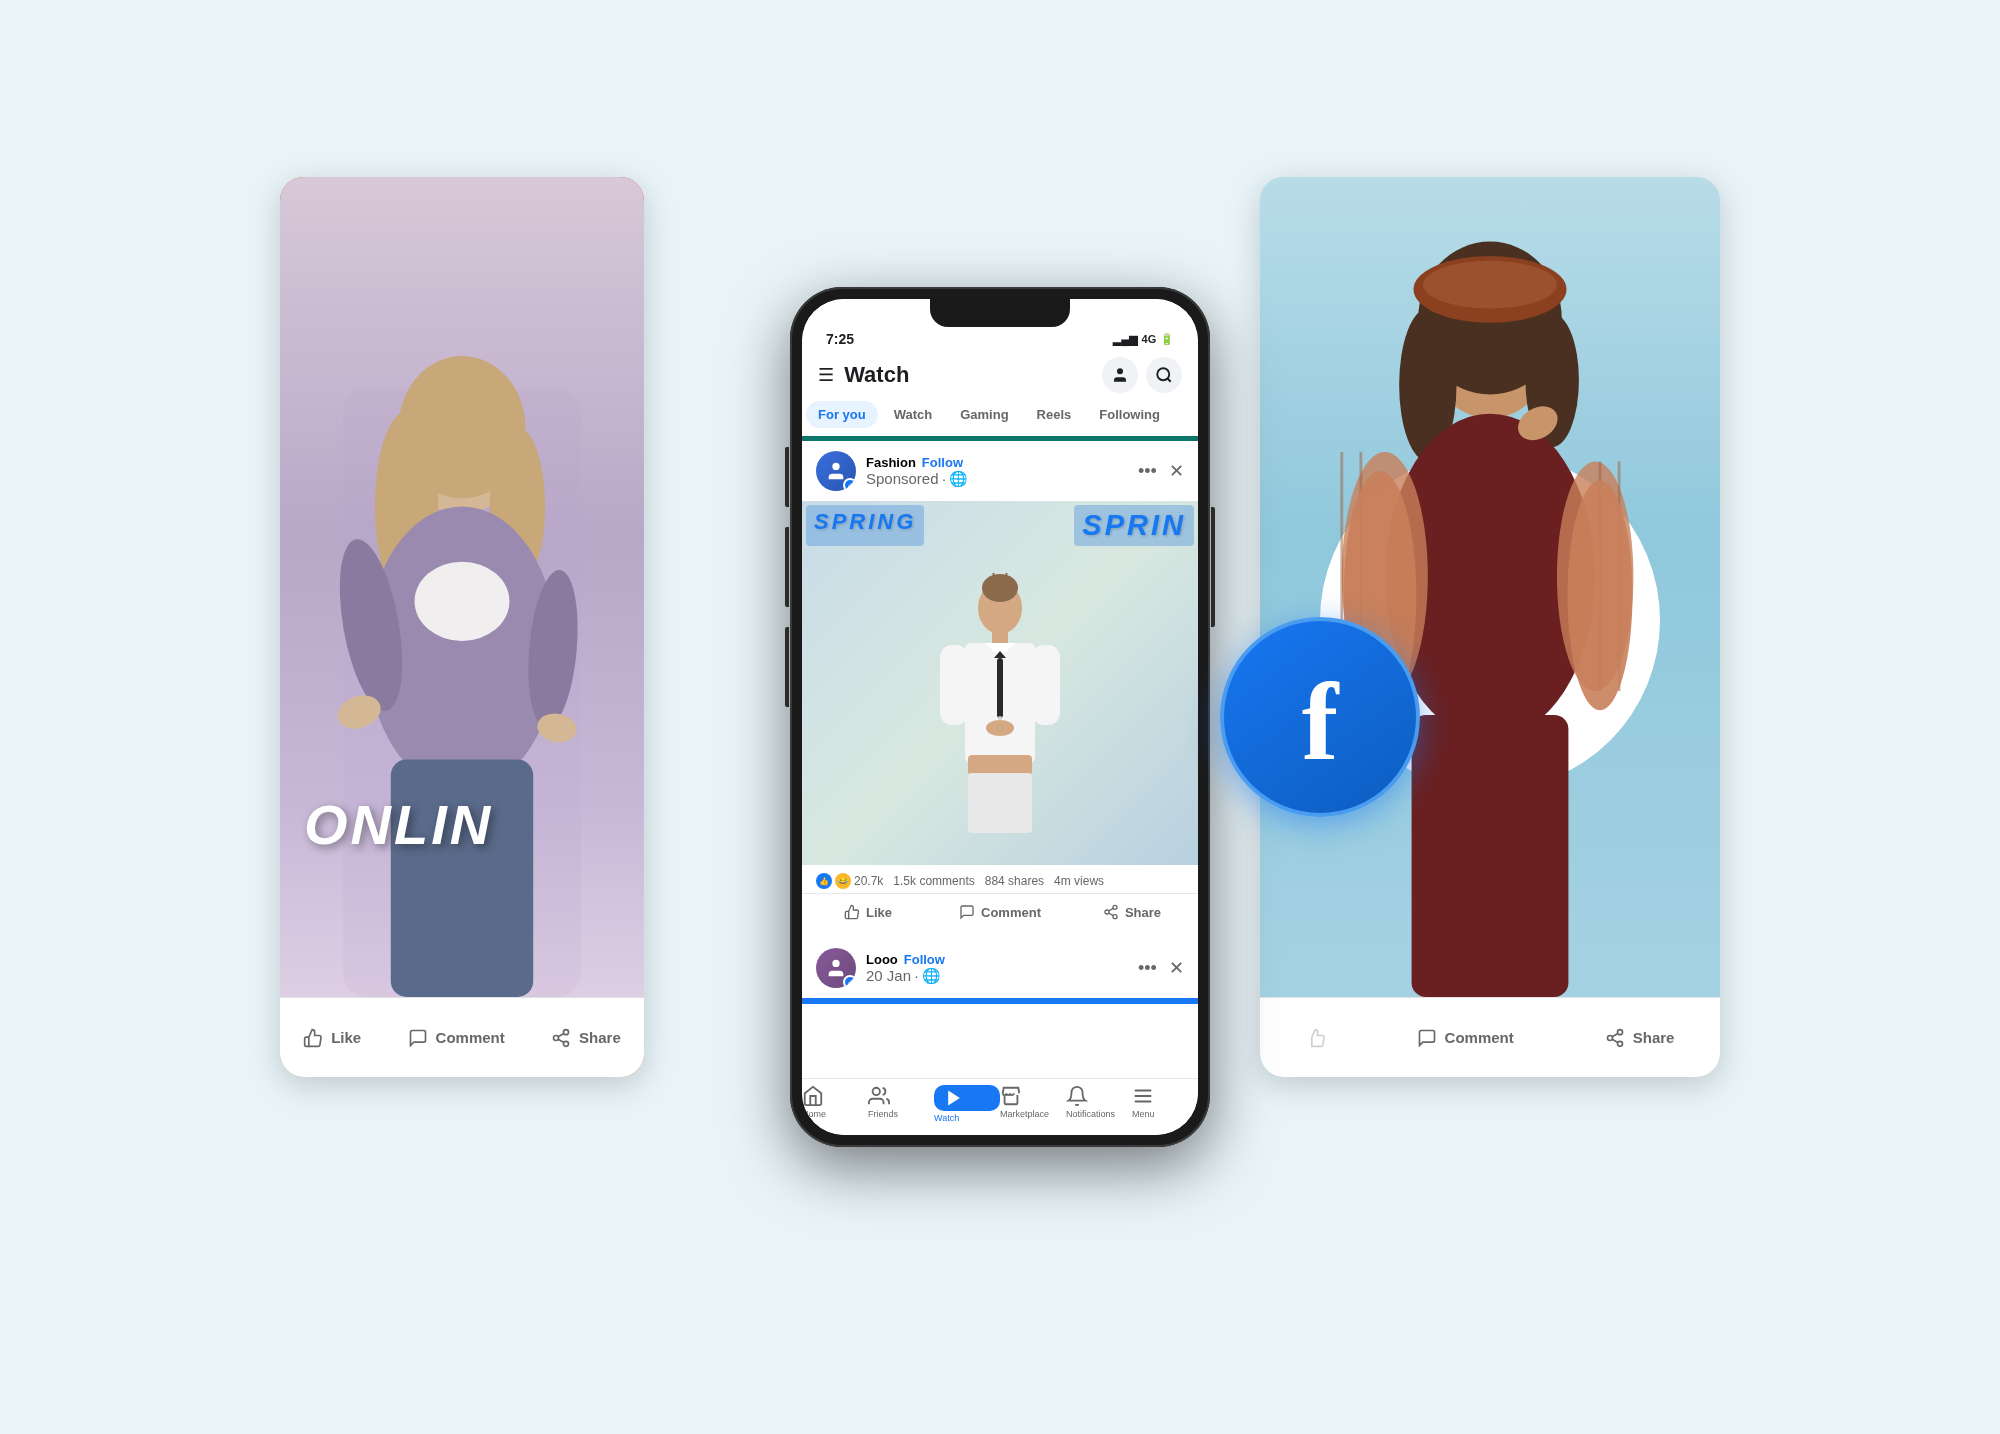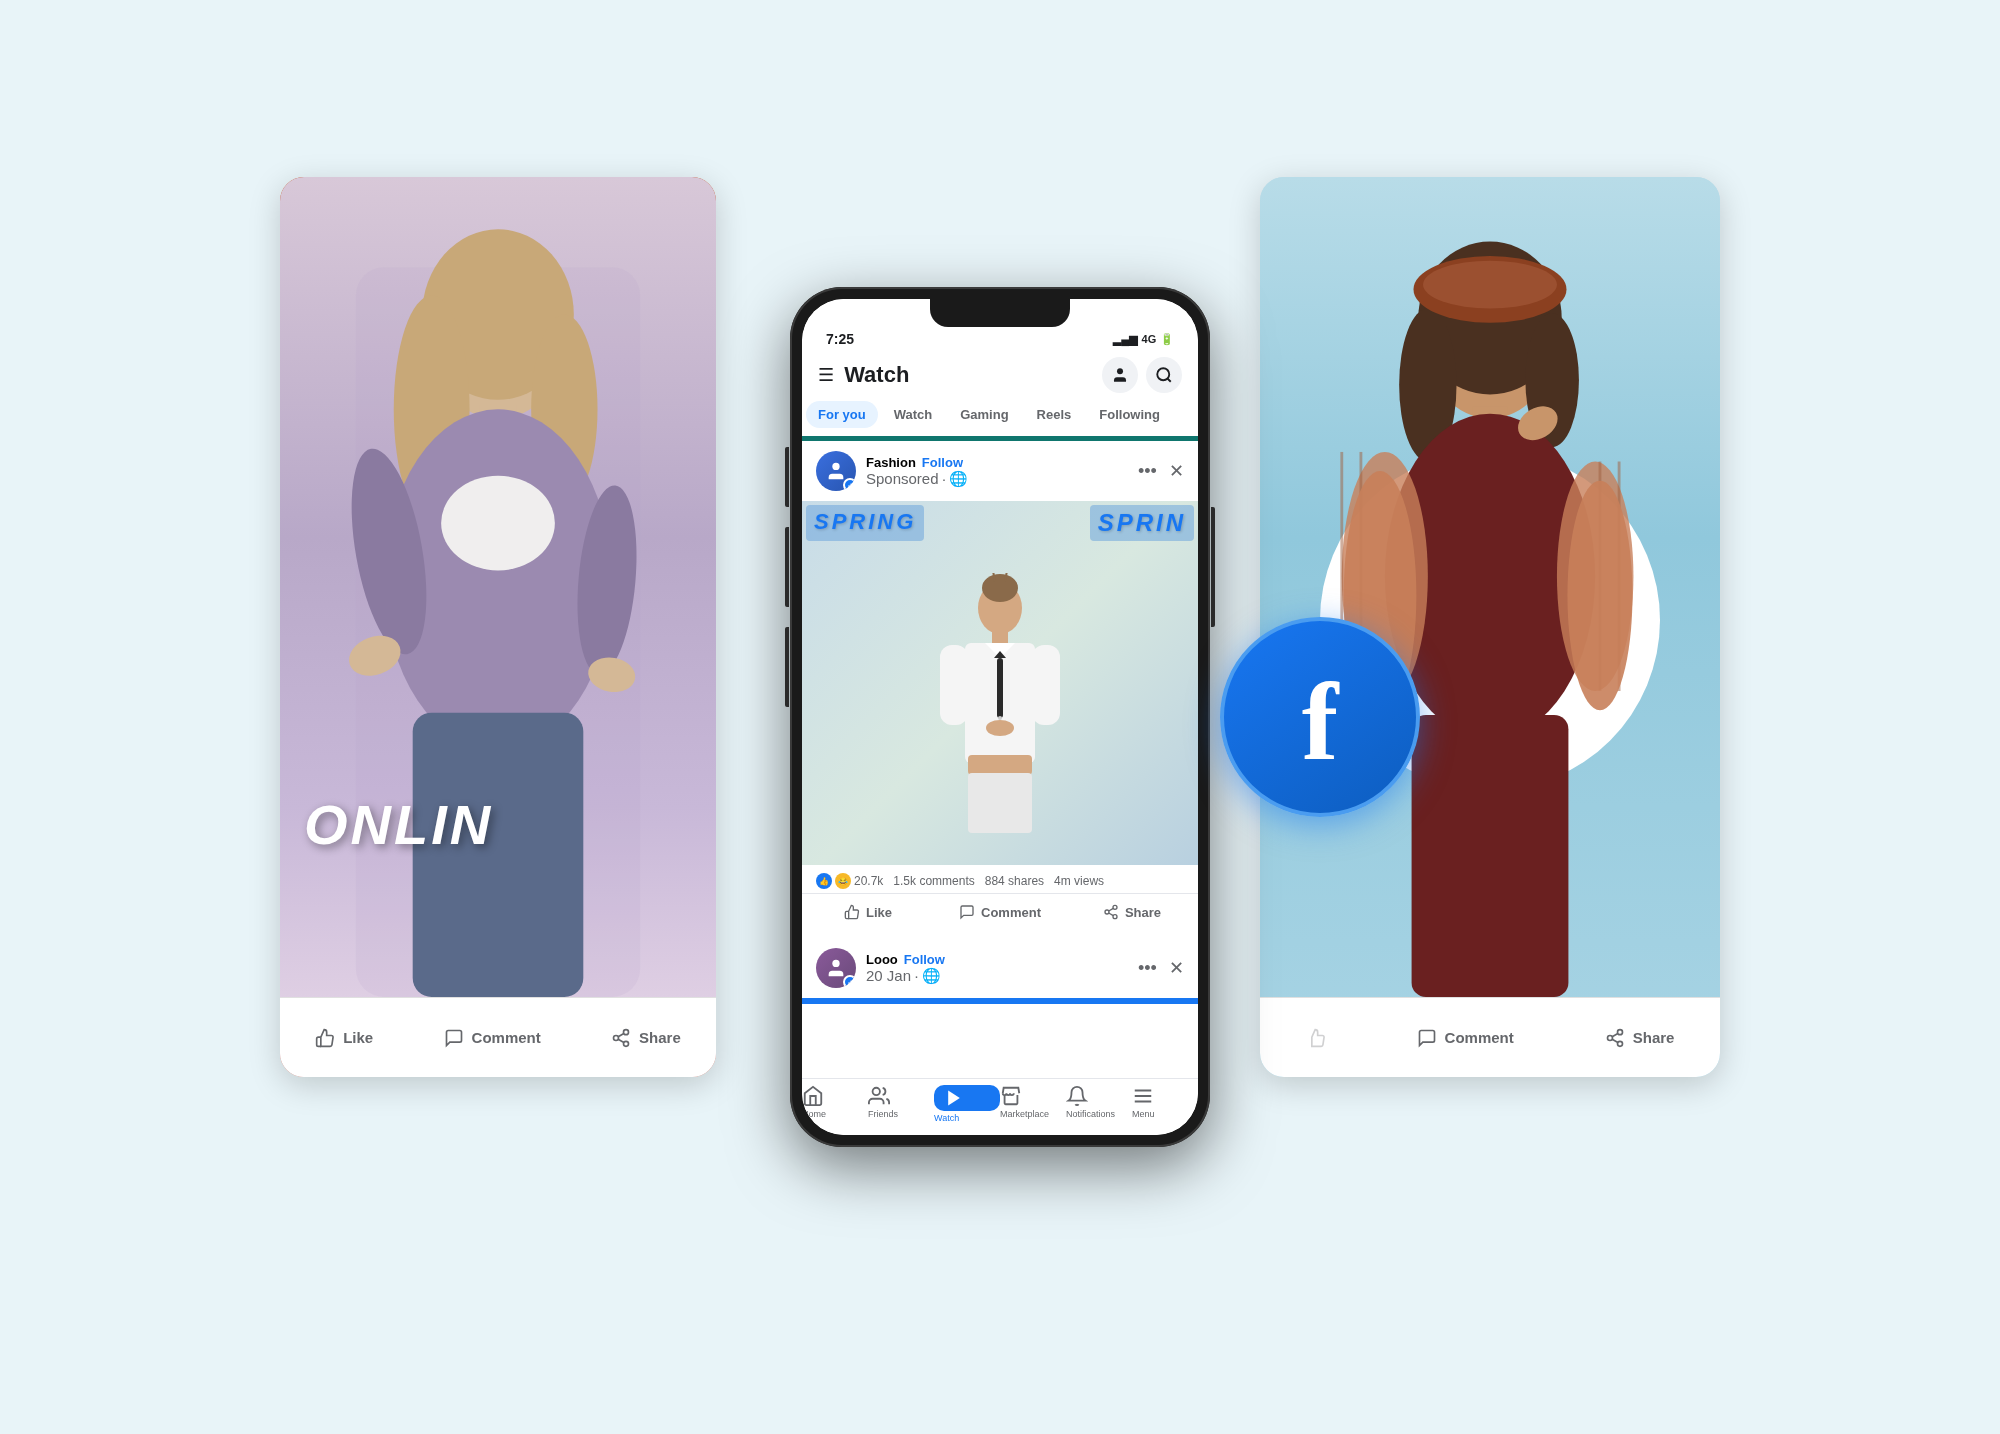--- a/index.html
+++ b/index.html
@@ -23,21 +23,21 @@
       display: flex;
       align-items: center;
       justify-content: center;
     }
 
     
     .left-card {
       position: absolute;
       left: -20px;
       top: 60px;
-      width: 436px;
+      width: 364px;
       height: 900px;
       border-radius: 24px;
       background: #c2410c;
       overflow: hidden;
       box-shadow: 0 8px 32px rgba(0,0,0,0.18);
       z-index: 1;
     }
 
     
     .left-card-bottom {
@@ -641,21 +641,21 @@
               <div class="post-controls">
                 <span style="font-size:18px;color:#65676b;cursor:pointer;">•••</span>
                 <span style="font-size:18px;color:#65676b;cursor:pointer;">✕</span>
               </div>
             </div>
 
             <div style="position:relative;width:100%;padding-bottom:92%;background:linear-gradient(135deg,#c8dce8 0%,#d8e8e0 50%,#b8d0e0 100%);overflow:hidden;">
 
               <div style="position:absolute;top:0;left:0;right:0;display:flex;justify-content:space-between;padding:4px;">
                 <div style="font-size:22px;font-weight:900;color:#1877f2;font-style:italic;letter-spacing:3px;text-shadow:1px 1px 3px rgba(0,0,0,0.2);background:rgba(100,160,220,0.5);padding:4px 8px;border-radius:4px;">SPRING</div>
-                <div style="font-size:24px;font-weight:900;color:#1877f2;font-style:italic;letter-spacing:3px;text-shadow:1px 1px 3px rgba(0,0,0,0.2);background:rgba(100,160,220,0.5);padding:4px 8px;border-radius:4px;">SPRIN</div>
+                <div style="font-size:29px;font-weight:900;color:#1877f2;font-style:italic;letter-spacing:3px;text-shadow:1px 1px 3px rgba(0,0,0,0.2);background:rgba(100,160,220,0.5);padding:4px 8px;border-radius:4px;">SPRIN</div>
               </div>
 
               <div style="position:absolute;inset:0;display:flex;align-items:center;justify-content:center;padding-top:40px;">
                 <svg width="160" height="260" viewBox="0 0 160 260">
 
                   <ellipse cx="80" cy="35" rx="22" ry="26" fill="#d4a882"></ellipse>
 
                   <ellipse cx="80" cy="15" rx="18" ry="14" fill="#8a6a4a"></ellipse>
 
                   <line x1="75" y1="8" x2="73" y2="-2" stroke="#8a6a4a" stroke-width="2"></line>

